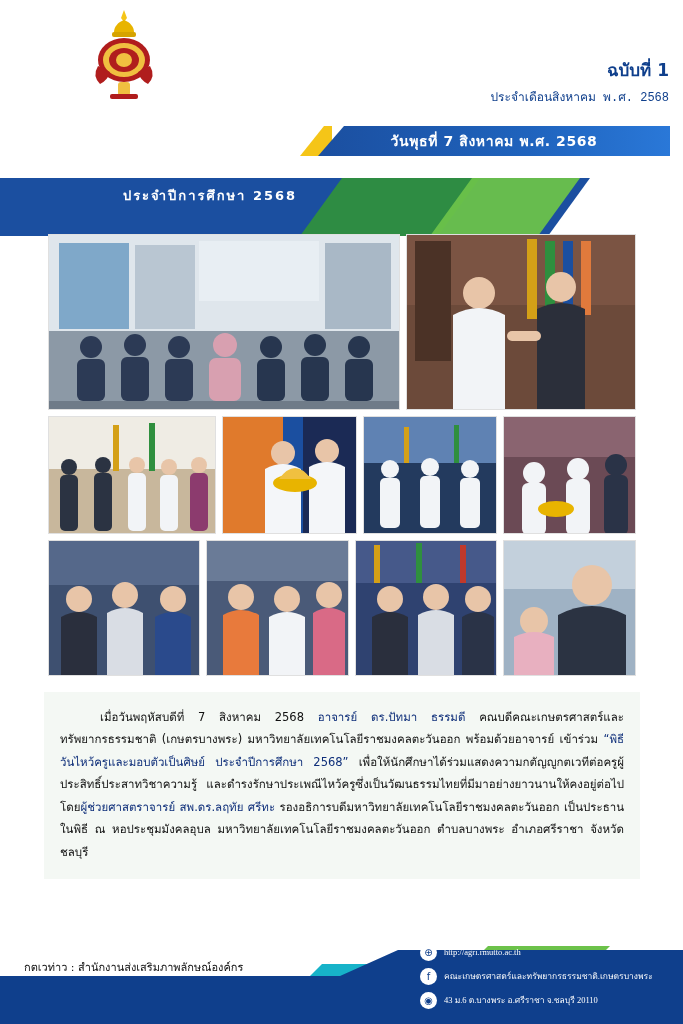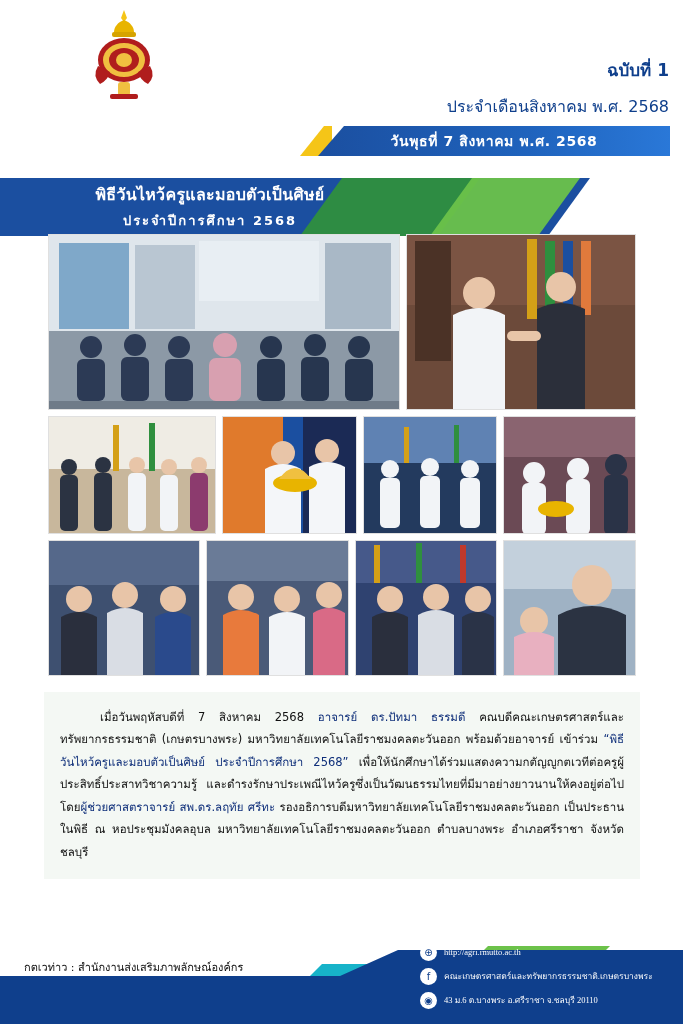--- a/index.html
+++ b/index.html
@@ -22,21 +22,21 @@
   .org-name {
     font-size: 12.5px; font-weight: bold; color:#1a4ea8; letter-spacing: -0.2px;
   }
   .org-sub {
     font-size: 10px; color:#1a4ea8; margin-top: 2px; padding-left: 14px;
   }
   .issue-block {
     position: absolute; right: 14px; top: 56px; text-align: right;
   }
   .issue-no { font-size: 17px; font-weight: bold; color:#0f3f8c; }
-  .issue-month { font-size: 16px; color:#0f3f8c; margin-top: 11px; }
+  .issue-month { font-size: 12px; color:#0f3f8c; margin-top: 4px; font-family: Liberation Mono, monospace; }
 
   
   .date-ribbon {
     position: absolute; left: 318px; top: 126px; width: 352px; height: 30px;
     background: linear-gradient(90deg,#1b4fa0 0%, #1f63bd 60%, #2a78d8 100%);
     display: flex; align-items: center; justify-content: center;
     clip-path: polygon(26px 0, 100% 0, 100% 100%, 0 100%);
   }
   .date-ribbon .date-text {
     color:#ffffff; font-size: 14px; font-weight: bold; letter-spacing: 0.6px;
@@ -159,21 +159,20 @@
       <span class="date-text">วันพุธที่ 7 สิงหาคม พ.ศ. 2568</span>
     </div>
   </div>
 
   <div class="banner">
     <div class="banner-bg"></div>
     <div class="banner-stripe1"></div>
     <div class="banner-stripe2"></div>
     <div class="banner-stripe3"></div>
     <div class="banner-title-wrap">
-      <div class="banner-title">พิธีวันไหว้ครูและมอบตัวเป็นศิษย์</div>
       <div class="banner-sub">ประจำปีการศึกษา 2568</div>
     </div>
   </div>
 
   <div class="photos">
 
     <div class="row">
       <div class="ph" style="width:352px;height:176px;">
         <svg width="352" height="176" viewBox="0 0 352 176" preserveAspectRatio="none">
           <rect width="352" height="176" fill="#cfd6dd"></rect>

